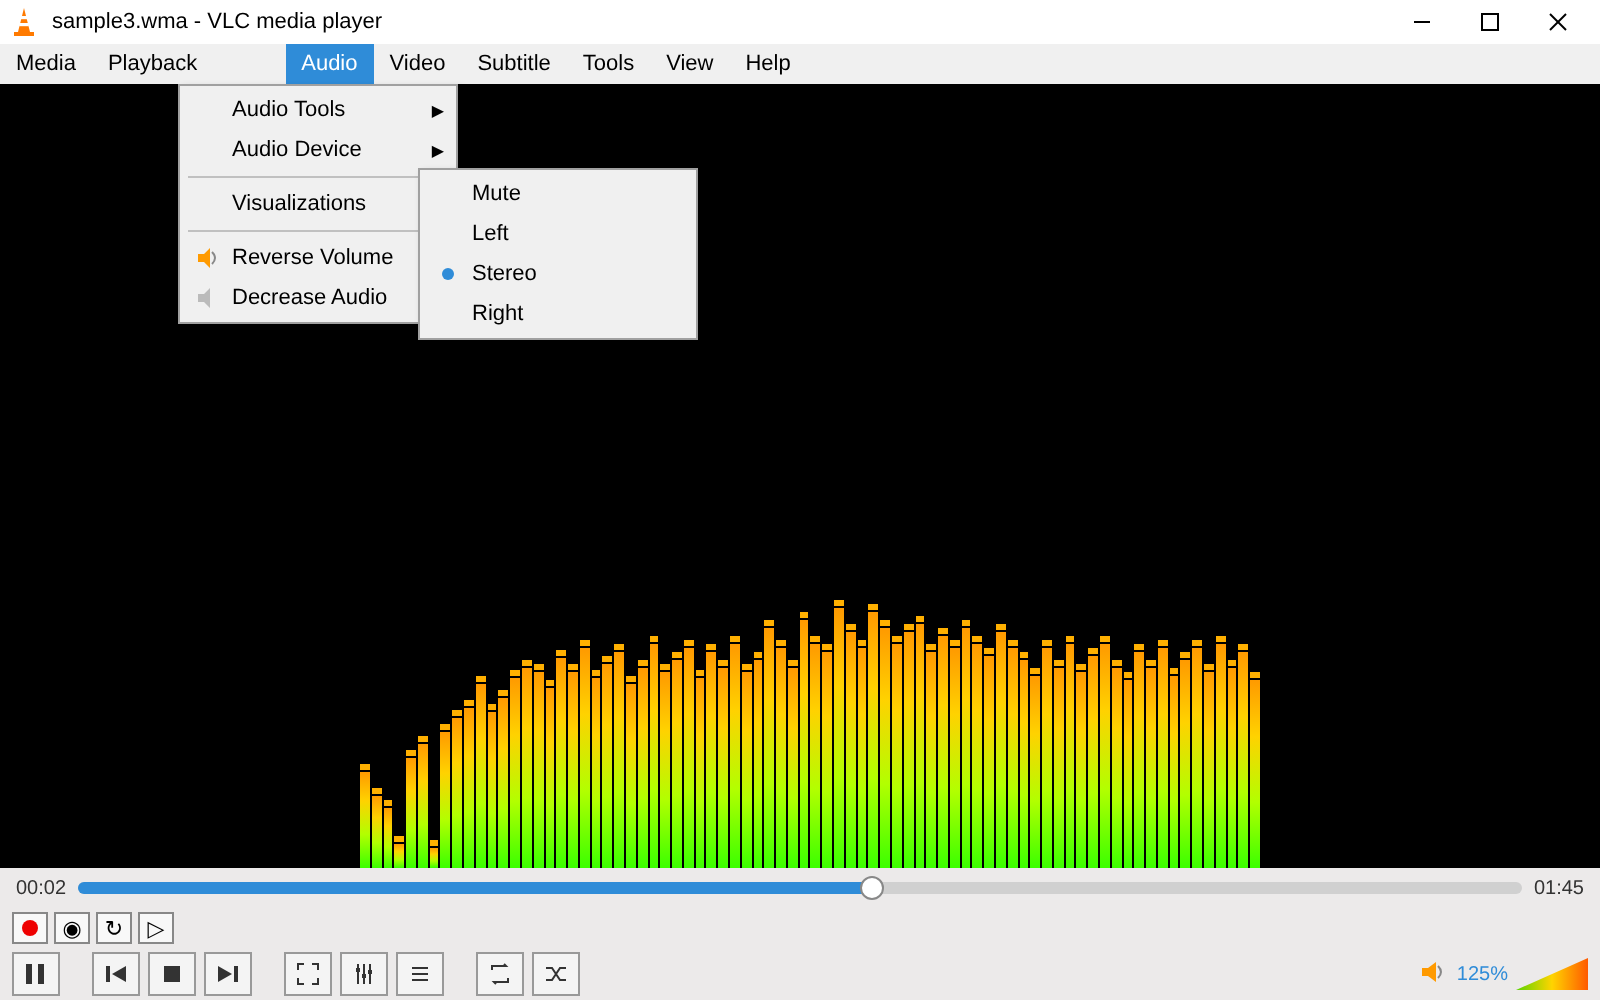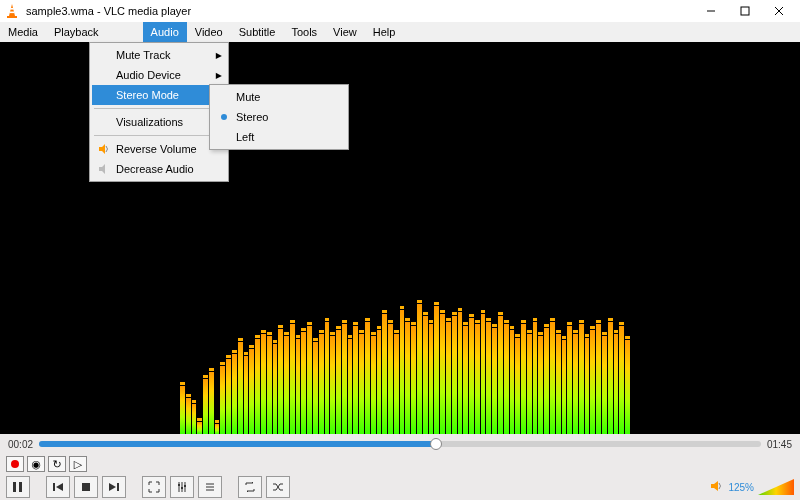--- a/index.html
+++ b/index.html
@@ -75,29 +75,25 @@
   <div class="menuitem">Playback</div>
   <div class="menuitem open">Audio</div>
   <div class="menuitem">Video</div>
   <div class="menuitem">Subtitle</div>
   <div class="menuitem">Tools</div>
   <div class="menuitem">View</div>
   <div class="menuitem">Help</div>
 
   <div class="submenu" style="left:89px; top:20px; width:120px;">
     <div class="subrow">
-        <span>Mute Track</span>
+        <span>Audio Tools</span>
         <span class="arrow">▶</span>
       </div>
     <div class="subrow">
         <span>Audio Device</span>
-        <span class="arrow">▶</span>
-      </div>
-    <div class="subrow hl">
-        <span>Stereo Mode</span>
         <span class="arrow">▶</span>
       </div>
     <div class="subsep"></div>
     <div class="subrow">
         <span>Visualizations</span>
         <span class="arrow">▶</span>
       </div>
     <div class="subsep"></div>
     <div class="subrow">
       <span class="left">
@@ -116,29 +112,32 @@
         </span>
       <span>Decrease Audio</span>
     </div>
   </div>
 
   <div class="submenu" style="left:209px; top:62px; width:110px;">
     <div class="subrow">
         <span>Mute</span>
       </div>
     <div class="subrow">
+        <span>Left</span>
+      </div>
+    <div class="subrow">
       <span class="left">
           <svg width="10" height="10">
             <circle cx="5" cy="5" r="3" fill="#2f8cd8"></circle>
           </svg>
         </span>
       <span>Stereo</span>
     </div>
     <div class="subrow">
-        <span>Left</span>
+        <span>Right</span>
       </div>
   </div>
 </div>
 
 <div class="video">
   <div class="bars" id="bars">
       <div class="bar" style="height: 48px;"></div>
       <div class="bar" style="height: 36px;"></div>
       <div class="bar" style="height: 30px;"></div>
       <div class="bar" style="height: 12px;"></div>

